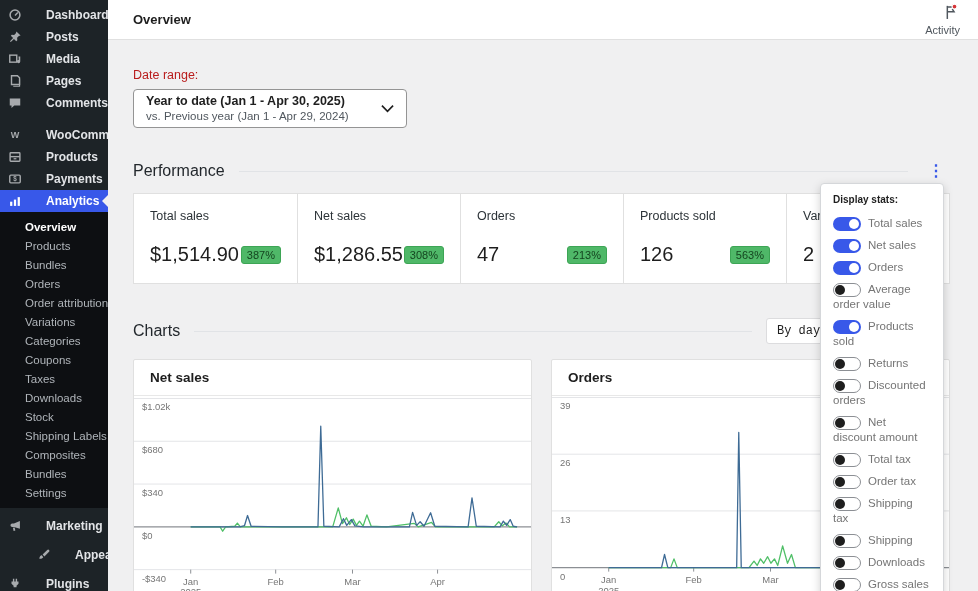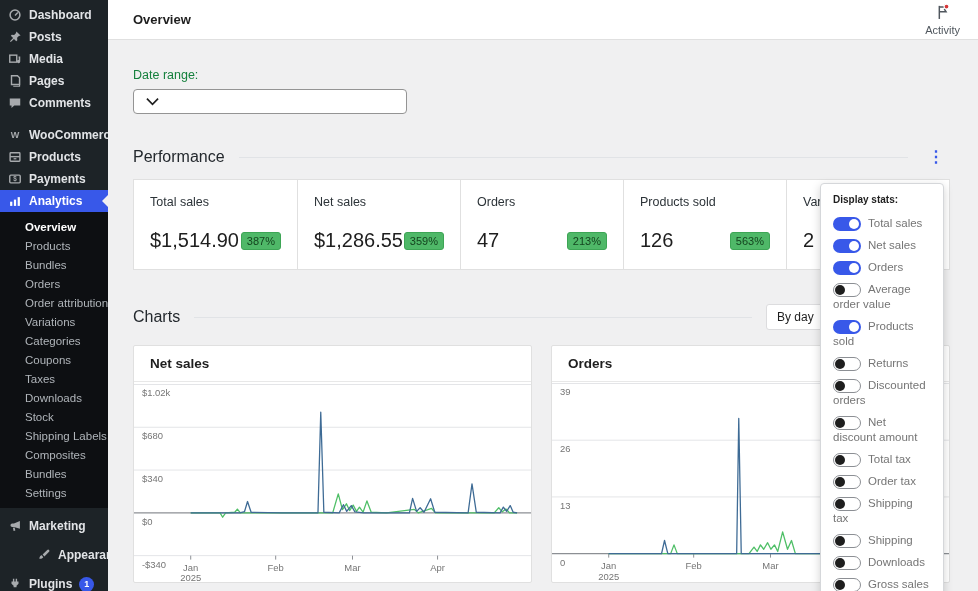--- a/index.html
+++ b/index.html
@@ -2,59 +2,59 @@
 <html><head>
 <meta charset="utf-8">
 <style>
   *{box-sizing:border-box}
   html,body{margin:0;padding:0}
   body{width:978px;height:591px;overflow:hidden;background:#f0f0f1;font-family:"Liberation Sans",sans-serif;position:relative;color:#1e1e1e}
   .app{display:flex;width:100%;height:100%}
 
   
   .sidebar{width:108px;flex:0 0 108px;background:#1d2327;overflow:hidden;padding-top:4px}
-  .nav-item{display:flex;align-items:center;gap:7px;height:22px;padding:0 6px 0 8px;cursor:pointer;position:relative;color:#e2e4e7;font-size:12px;font-weight:bold;white-space:nowrap}
+  .nav-item{display:flex;align-items:center;gap:24px;height:22px;padding:0 6px 0 8px;cursor:pointer;position:relative;color:#e2e4e7;font-size:12px;font-weight:bold;white-space:nowrap}
   .nav-item svg{width:14px;height:14px;flex:0 0 14px;color:#a7aaad}
   .nav-item.selected{background:#3858e9;color:#fff}
   .nav-item.selected svg{color:#fff}
   .nav-item.selected::after{content:"";position:absolute;right:0;top:50%;margin-top:-6px;border:6px solid transparent;border-right-color:#f0f0f1}
   .nav-gap{height:10px}
   .nav-gap-sm{height:7px}
   .submenu{background:#0d0f12;padding:6px 0 5px}
   .sub-item{padding:3px 8px 3px 25px;color:#b0b5ba;font-size:11.5px;cursor:pointer;line-height:13px;white-space:nowrap}
   .sub-item.active{color:#fff;font-weight:bold}
   .count-badge{background:#3858e9;color:#fff;border-radius:50%;font-size:9px;min-width:15px;height:15px;display:inline-flex;align-items:center;justify-content:center;font-weight:bold}
 
   
   .content{flex:1;display:flex;flex-direction:column;min-width:0}
   .topbar{height:40px;flex:0 0 40px;background:#fff;border-bottom:1px solid #e0e0e0;display:flex;align-items:center;justify-content:space-between;padding:0 12px 0 25px}
   .topbar .title{font-weight:bold;font-size:13px}
-  .activity{display:flex;flex-direction:column;align-items:center;font-size:11px;color:#50575e;cursor:pointer;line-height:1.15;background:none;border:none;font-family:inherit;padding:2px 6px}
+  .activity{display:flex;flex-direction:column;align-items:flex-end;font-size:11px;color:#50575e;cursor:pointer;line-height:1.15;background:none;border:none;font-family:inherit;padding:2px 6px}
   .page-body{padding:0 28px 0 25px}
 
   .date-range{margin-top:28px}
-  .date-range .dr-label{font-size:12.5px;color:#15803d;display:block}
+  .date-range .dr-label{font-size:12.5px;color:#b91c1c;display:block}
   .dr-select{margin-top:7px;width:274px;background:#fff;border:1px solid #949494;border-radius:4px;display:flex;align-items:center;justify-content:space-between;padding:4px 12px;text-align:left;font-family:inherit;cursor:pointer}
   .dr-primary{font-weight:bold;font-size:12.5px;color:#1e1e1e;display:block;line-height:15px}
   .dr-secondary{font-size:11.5px;color:#50575e;display:block;line-height:14px}
 
   .sec-head{display:flex;align-items:center;gap:14px;margin-top:34px}
   .sec-head h2{font-size:16px;font-weight:400;color:#23282d;margin:0}
   .sec-head .rule{flex:1;height:1px;background:#e1e3e6}
   .kebab{color:#3858e9;font-size:16px;font-weight:bold;background:none;border:none;cursor:pointer;padding:0 6px;line-height:1;letter-spacing:0}
 
   .stats{display:grid;grid-template-columns:repeat(5,1fr);background:#fff;border:1px solid #e0e0e0;margin-top:13px}
   .stat-card{padding:15px 16px 17px;border-left:1px solid #e0e0e0;cursor:pointer;min-width:0}
   .stat-card:first-child{border-left:none}
   .stat-label{font-size:12.5px;color:#2c3338;white-space:nowrap;overflow:hidden}
   .stat-row{display:flex;align-items:center;justify-content:space-between;margin-top:20px}
   .stat-value{font-size:20px;color:#1e1e1e}
   .stat-badge{background:#4fb868;border:1px solid #3da555;color:#14441f;font-size:11px;padding:2px 5px;border-radius:3px;white-space:nowrap}
 
-  .charts-head .interval{margin-right:80px;width:104px;background:#fff;border:1px solid #dcdcde;border-radius:3px;font-size:12px;color:#1e1e1e;padding:5px 24px 5px 10px;font-family:Liberation Sans, sans-serif;cursor:pointer;text-align:left;position:relative}
+  .charts-head .interval{margin-right:80px;width:104px;background:#fff;border:1px solid #dcdcde;border-radius:3px;font-size:12px;color:#1e1e1e;padding:5px 24px 5px 10px;font-family:Liberation Mono, monospace;cursor:pointer;text-align:left;position:relative}
   .charts-head .interval::after{content:"\25BE";position:absolute;right:8px;top:5px;color:#50575e}
 
   .chart-row{display:flex;gap:19px;margin-top:15px}
   .chart-card{flex:1;background:#fff;border:1px solid #e0e0e0;border-radius:2px;overflow:hidden;min-width:0}
   .chart-title{font-size:13.5px;font-weight:bold;color:#1e1e1e;padding:10px 16px;border-bottom:1px solid #e8e8e8}
   .chart-card svg{display:block;font-family:inherit}
 
   
   .dropdown{position:absolute;left:820px;top:183px;width:124px;background:#fff;border:1px solid #d5d7da;border-radius:4px;box-shadow:0 3px 10px rgba(0,0,0,.18);padding:10px 12px 6px;z-index:50}
   .dd-title{font-size:10px;font-weight:bold;color:#1e1e1e;margin-bottom:11px}
@@ -196,20 +196,24 @@
         <span>Activity</span>
       </button>
     </header>
 
     <div class="page-body">
 
       <div class="date-range">
         <span class="dr-label">Date range:</span>
         <button class="dr-select">
           <span>
+            <span class="dr-primary">Year to date (Jan 1 - Apr 30, 2025)</span>
+            <span class="dr-secondary">vs. Previous year (Jan 1 - Apr 29, 2024)</span>
+          </span>
+          <span>
             <svg width="13" height="9" viewBox="0 0 14 9">
                 <path d="M1 1.5l6 6 6-6" fill="none" stroke="#1e1e1e" stroke-width="1.8"></path>
               </svg>
           </span>
         </button>
       </div>
 
       <div class="sec-head">
         <h2>Performance</h2>
         <div class="rule"></div>
@@ -221,21 +225,21 @@
             <div class="stat-label">Total sales</div>
             <div class="stat-row">
               <span class="stat-value">$1,514.90</span>
               <span class="stat-badge">387%</span>
             </div>
           </div>
           <div class="stat-card">
             <div class="stat-label">Net sales</div>
             <div class="stat-row">
               <span class="stat-value">$1,286.55</span>
-              <span class="stat-badge">359%</span>
+              <span class="stat-badge">308%</span>
             </div>
           </div>
           <div class="stat-card">
             <div class="stat-label">Orders</div>
             <div class="stat-row">
               <span class="stat-value">47</span>
               <span class="stat-badge">213%</span>
             </div>
           </div>
           <div class="stat-card">

